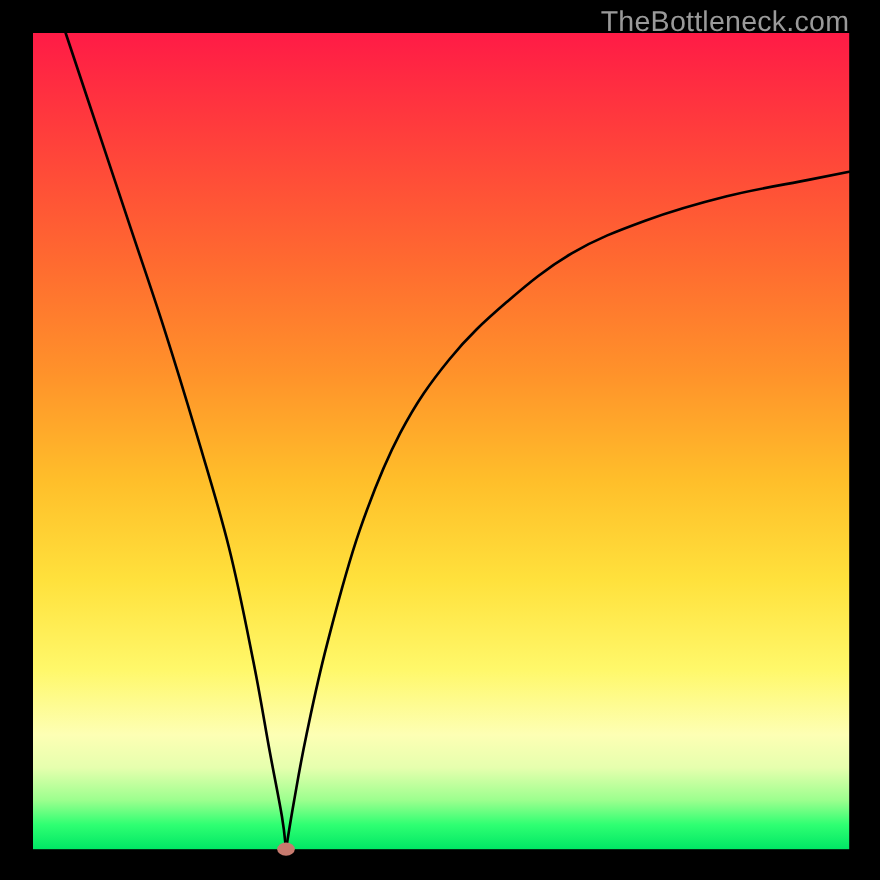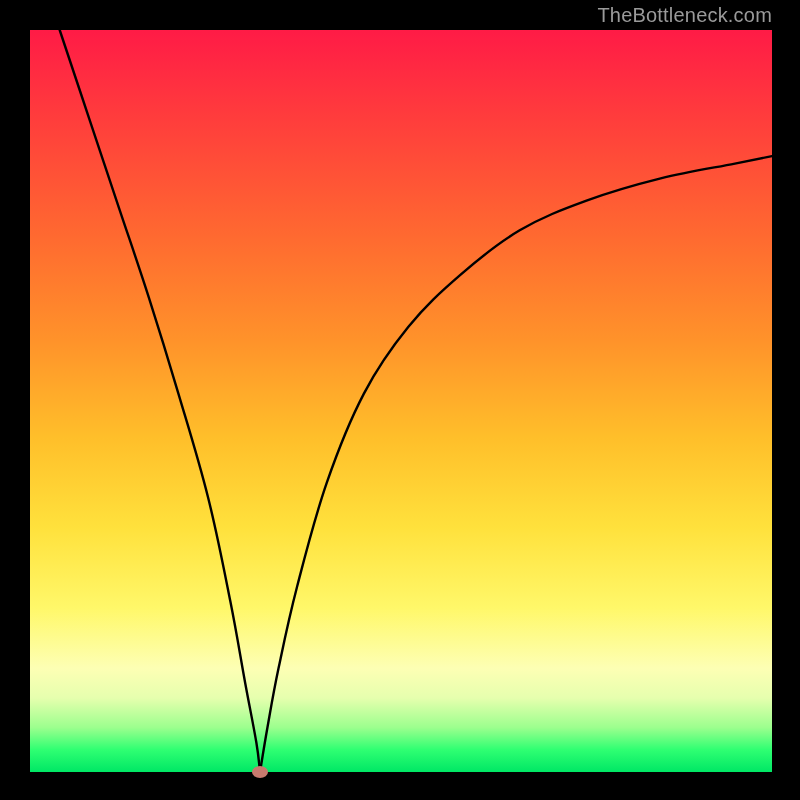--- a/index.html
+++ b/index.html
@@ -36,21 +36,21 @@
       #9cff8e 94%,
       #2fff72 97%,
       #00e765 100%
     );
   }
   .watermark {
     position: absolute;
     top: 4px;
     right: 28px;
     color: #9a9a9a;
-    font-size: 20px;
+    font-size: 26px;
     font-weight: 500;
     letter-spacing: 0.2px;
   }
   svg.curve {
     position: absolute;
     left: 0;
     top: 0;
     width: 742px;
     height: 742px;
     overflow: visible;

